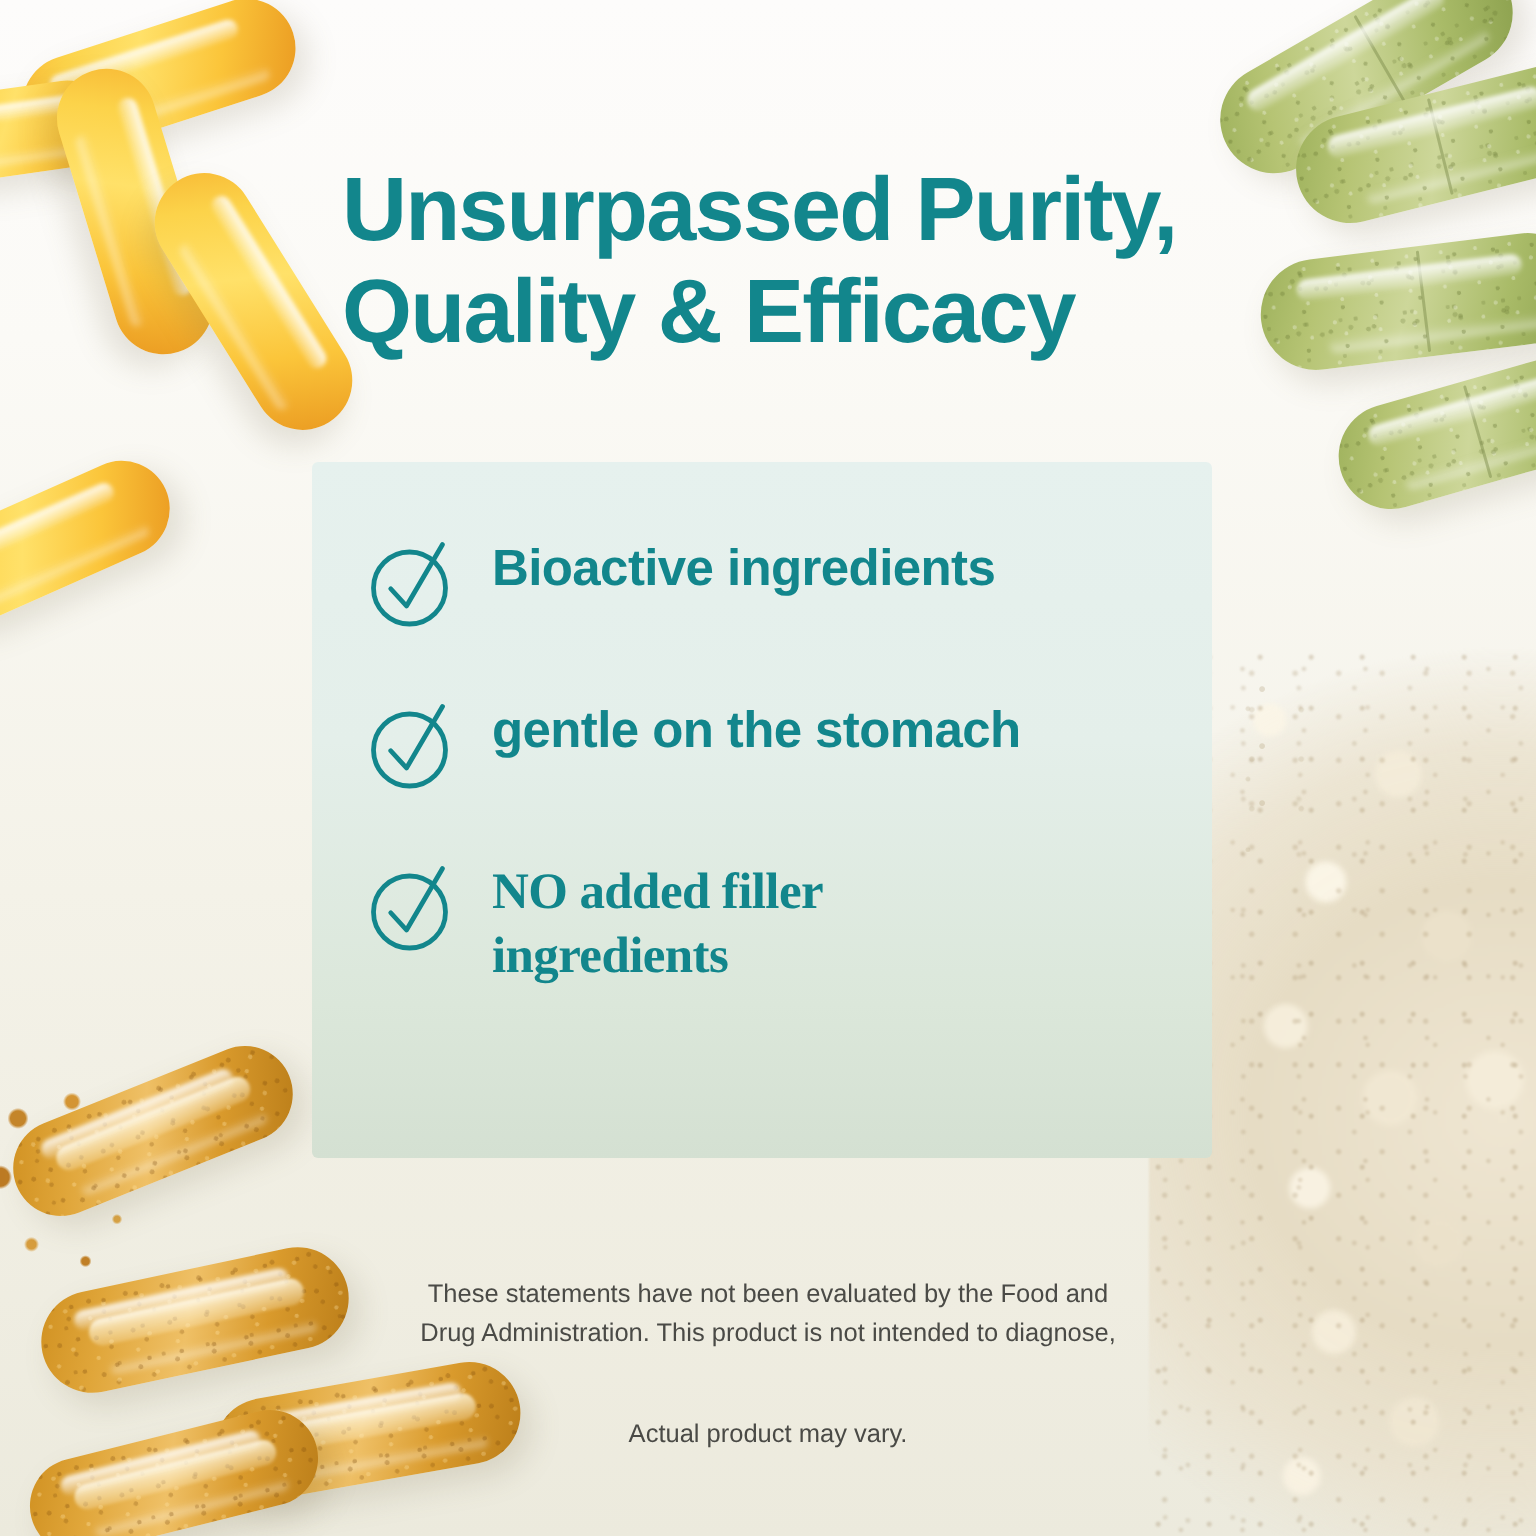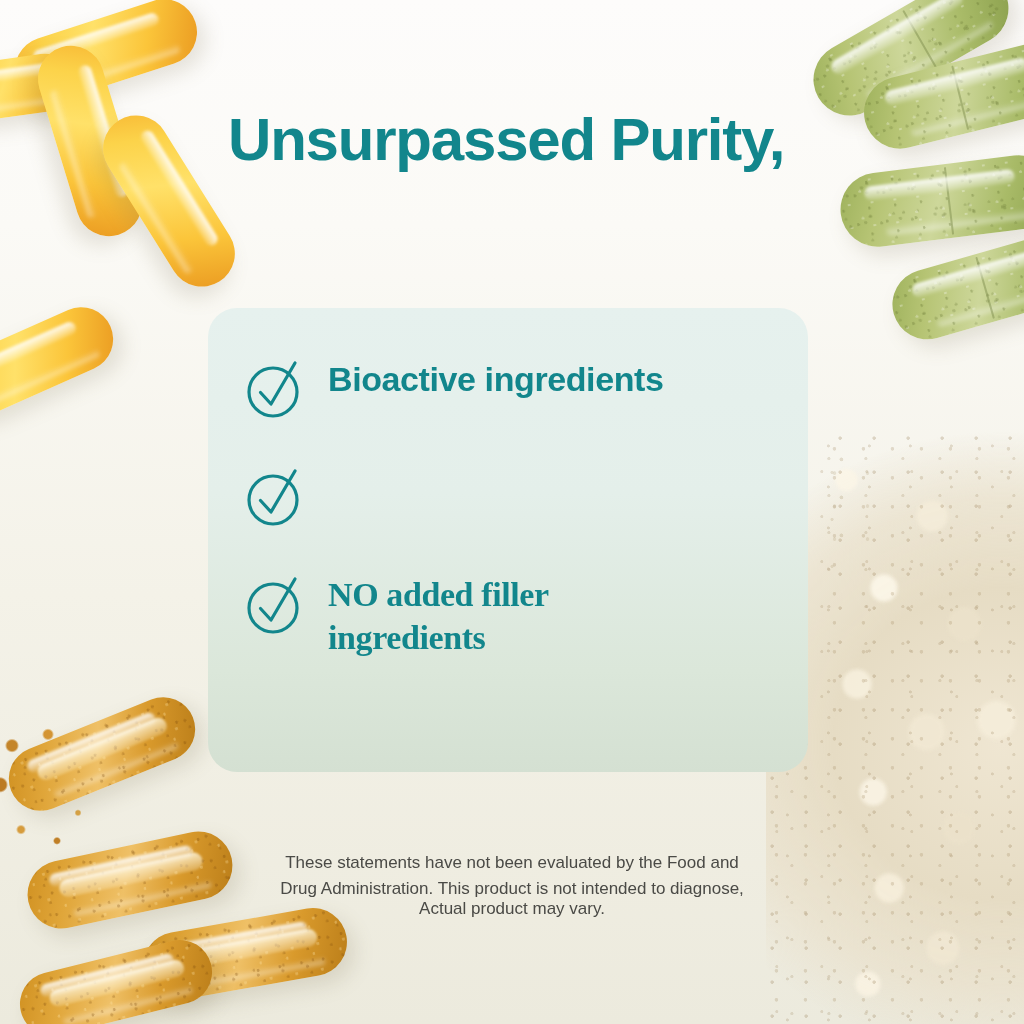--- a/index.html
+++ b/index.html
@@ -219,21 +219,21 @@
     letter-spacing: -1.2px;
   }
   .headline .line { display: block; }
 
   .benefits-card {
     position: absolute;
     left: 208px;
     top: 308px;
     width: 600px;
     height: 464px;
-    border-radius: 29px;
+    border-radius: 4px;
     background: linear-gradient(to bottom, #e6f1ee 0%, #e4efea 40%, #dbe7da 78%, #d4e0d2 100%);
   }
 
   .benefit-list {
     position: absolute;
     left: 36px;
     top: 48px;
     right: 24px;
     margin: 0;
     padding: 0;
@@ -275,21 +275,21 @@
     text-align: center;
     color: #4a4a46;
     font-size: 17px;
     line-height: 26px;
   }
   .disclaimer .line { display: block; }
 
   .vary-note {
     position: absolute;
     left: 212px;
-    top: 896px;
+    top: 943px;
     width: 600px;
     margin: 0;
     text-align: center;
     color: #4a4a46;
     font-size: 17px;
     line-height: 26px;
   }
 </style>
 </head>
 <body>
@@ -343,20 +343,21 @@
       <span class="grain"></span>
       <span class="fleck"></span>
     </div>
     <div class="powder-dust"></div>
   </div>
 
   <div class="content-layer">
 
     <h1 class="headline">
       <span class="line">Unsurpassed Purity,</span>
+      <span class="line">Quality &amp; Efficacy</span>
     </h1>
 
     <div class="benefits-card">
       <ul class="benefit-list">
 
         <li class="benefit-item">
           <span class="check-icon">
             <svg width="62" height="62" viewBox="0 0 62 62" fill="none" aria-hidden="true">
               <circle cx="29" cy="34" r="24" stroke="#12868c" stroke-width="3.2"></circle>
               <path d="M16.5 34.5 L27 46 L51 5" stroke="#12868c" stroke-width="3.2" stroke-linecap="round" stroke-linejoin="round" fill="none"></path>
@@ -368,20 +369,21 @@
         </li>
 
         <li class="benefit-item">
           <span class="check-icon">
             <svg width="62" height="62" viewBox="0 0 62 62" fill="none" aria-hidden="true">
               <circle cx="29" cy="34" r="24" stroke="#12868c" stroke-width="3.2"></circle>
               <path d="M16.5 34.5 L27 46 L51 5" stroke="#12868c" stroke-width="3.2" stroke-linecap="round" stroke-linejoin="round" fill="none"></path>
             </svg>
           </span>
           <span class="benefit-text">
+            <span class="line">gentle on the stomach</span>
           </span>
         </li>
 
         <li class="benefit-item">
           <span class="check-icon">
             <svg width="62" height="62" viewBox="0 0 62 62" fill="none" aria-hidden="true">
               <circle cx="29" cy="34" r="24" stroke="#12868c" stroke-width="3.2"></circle>
               <path d="M16.5 34.5 L27 46 L51 5" stroke="#12868c" stroke-width="3.2" stroke-linecap="round" stroke-linejoin="round" fill="none"></path>
             </svg>
           </span>

